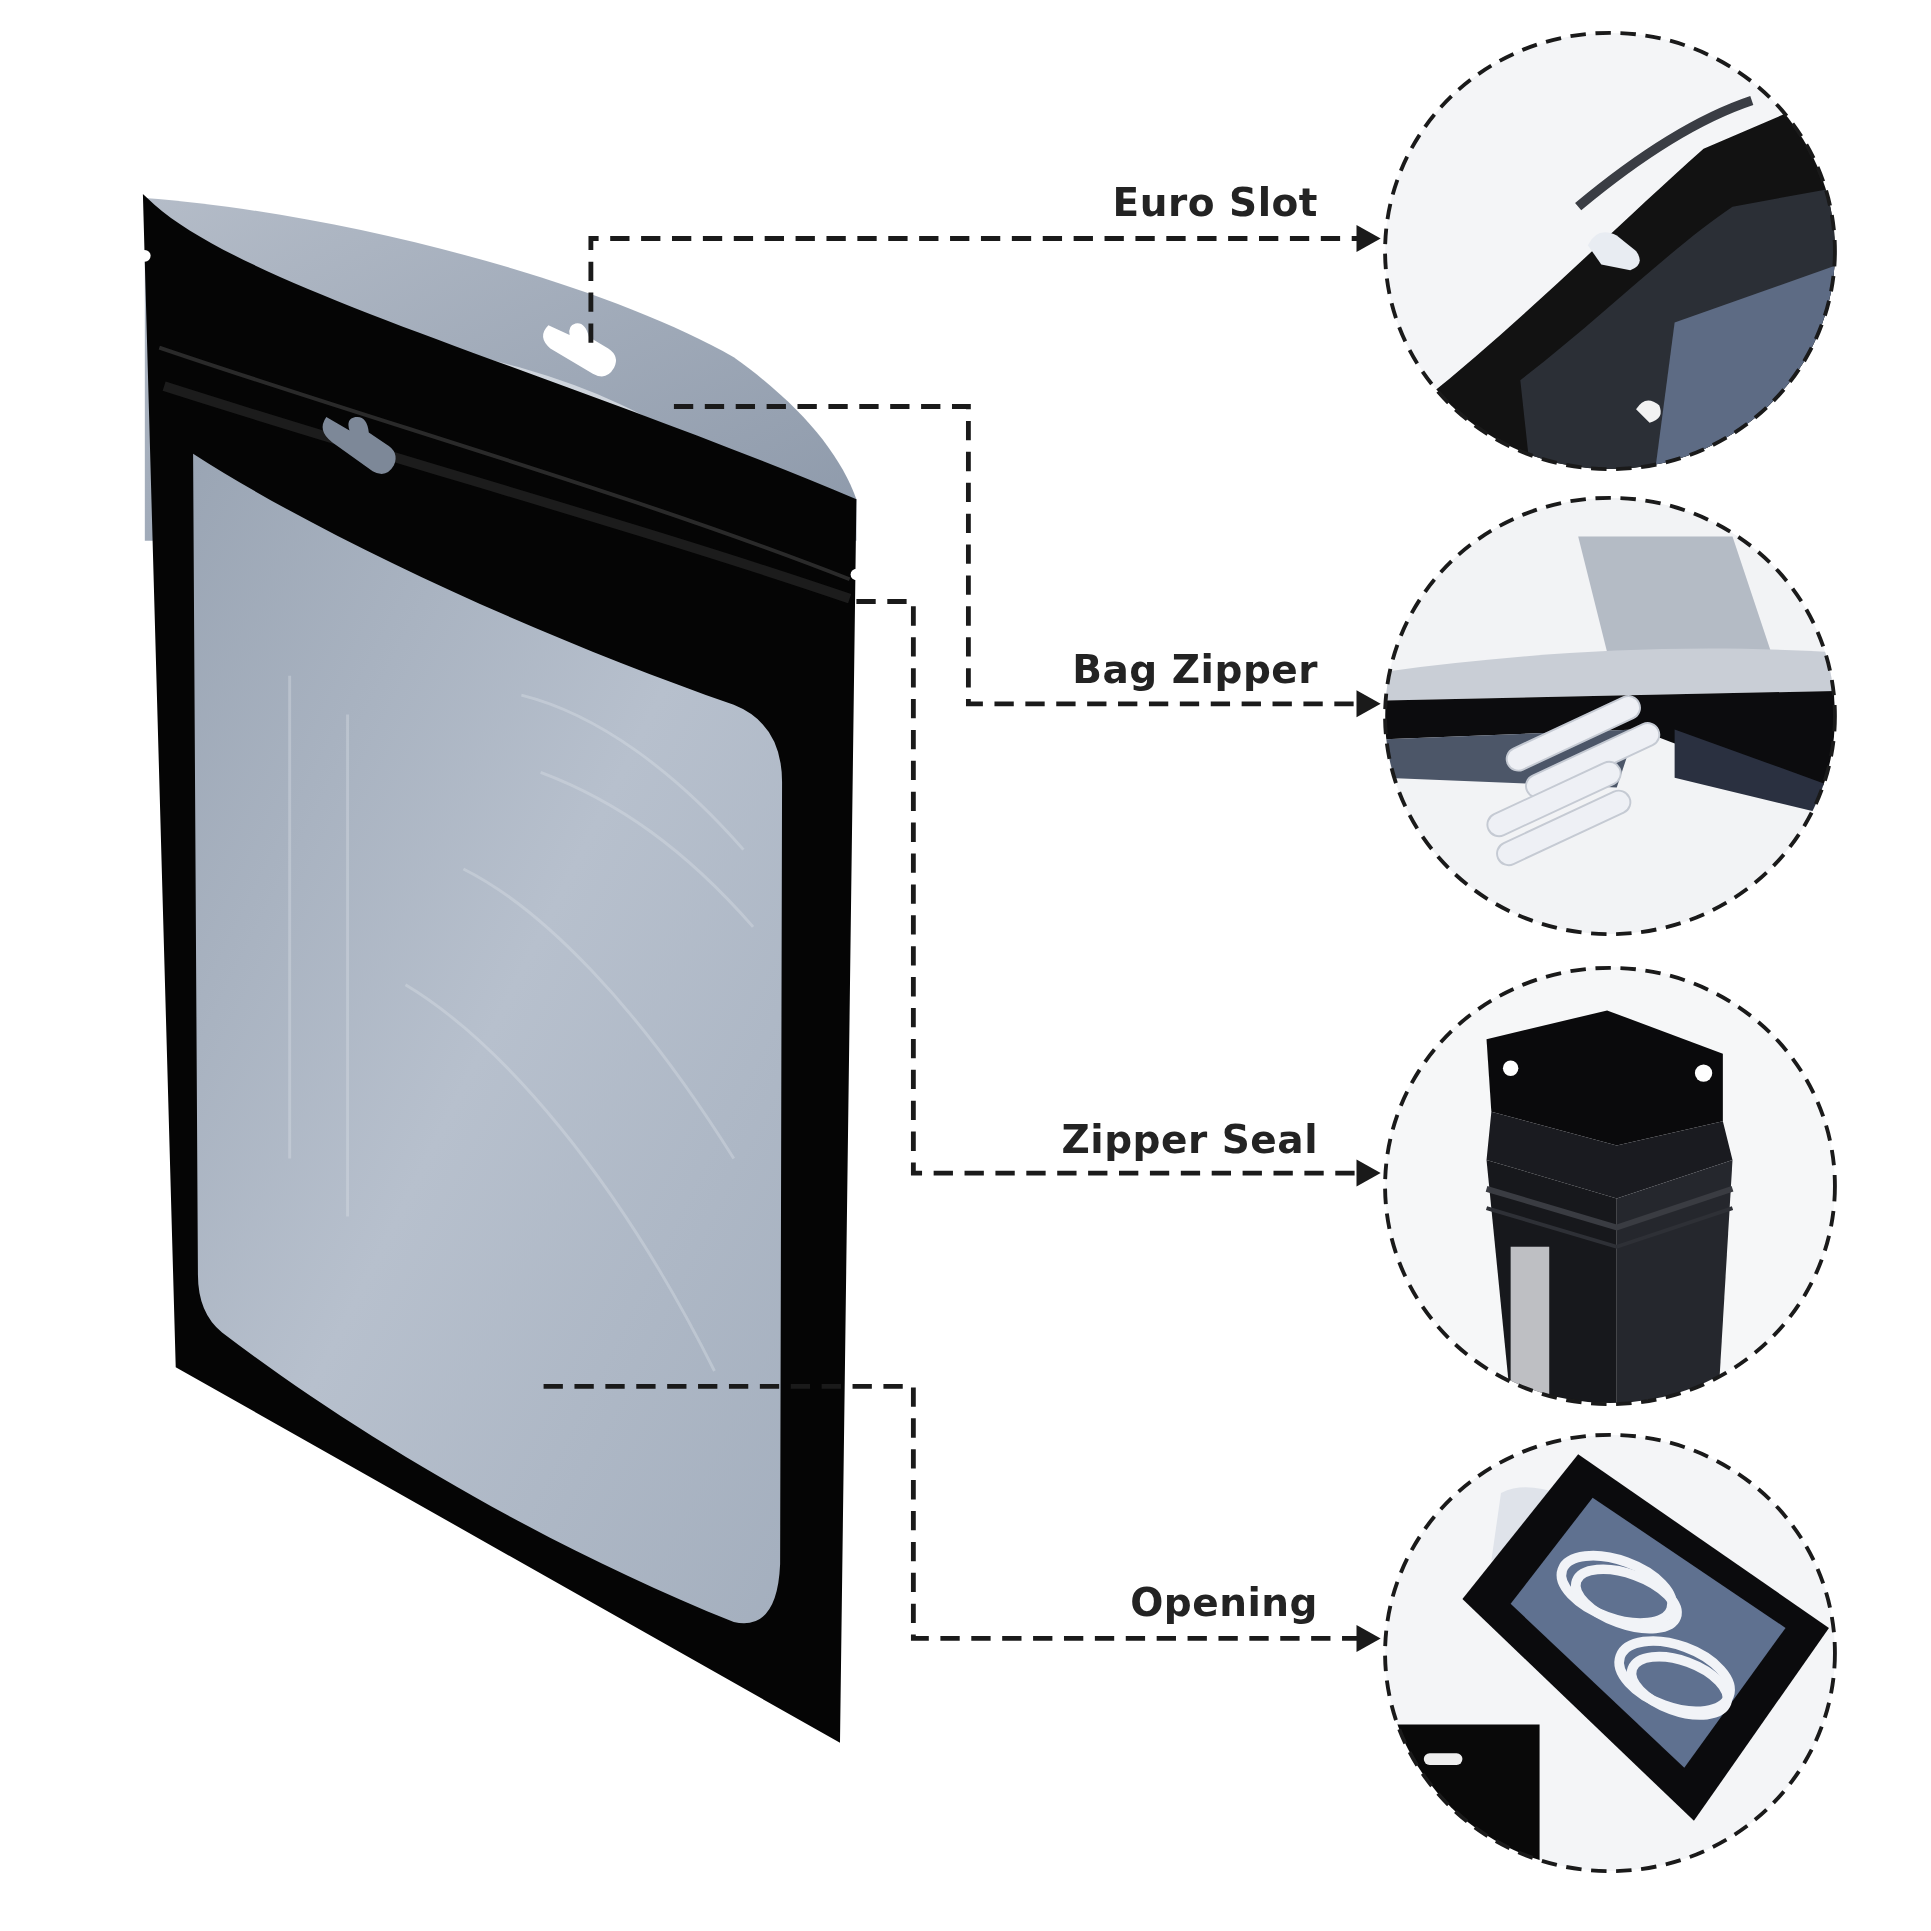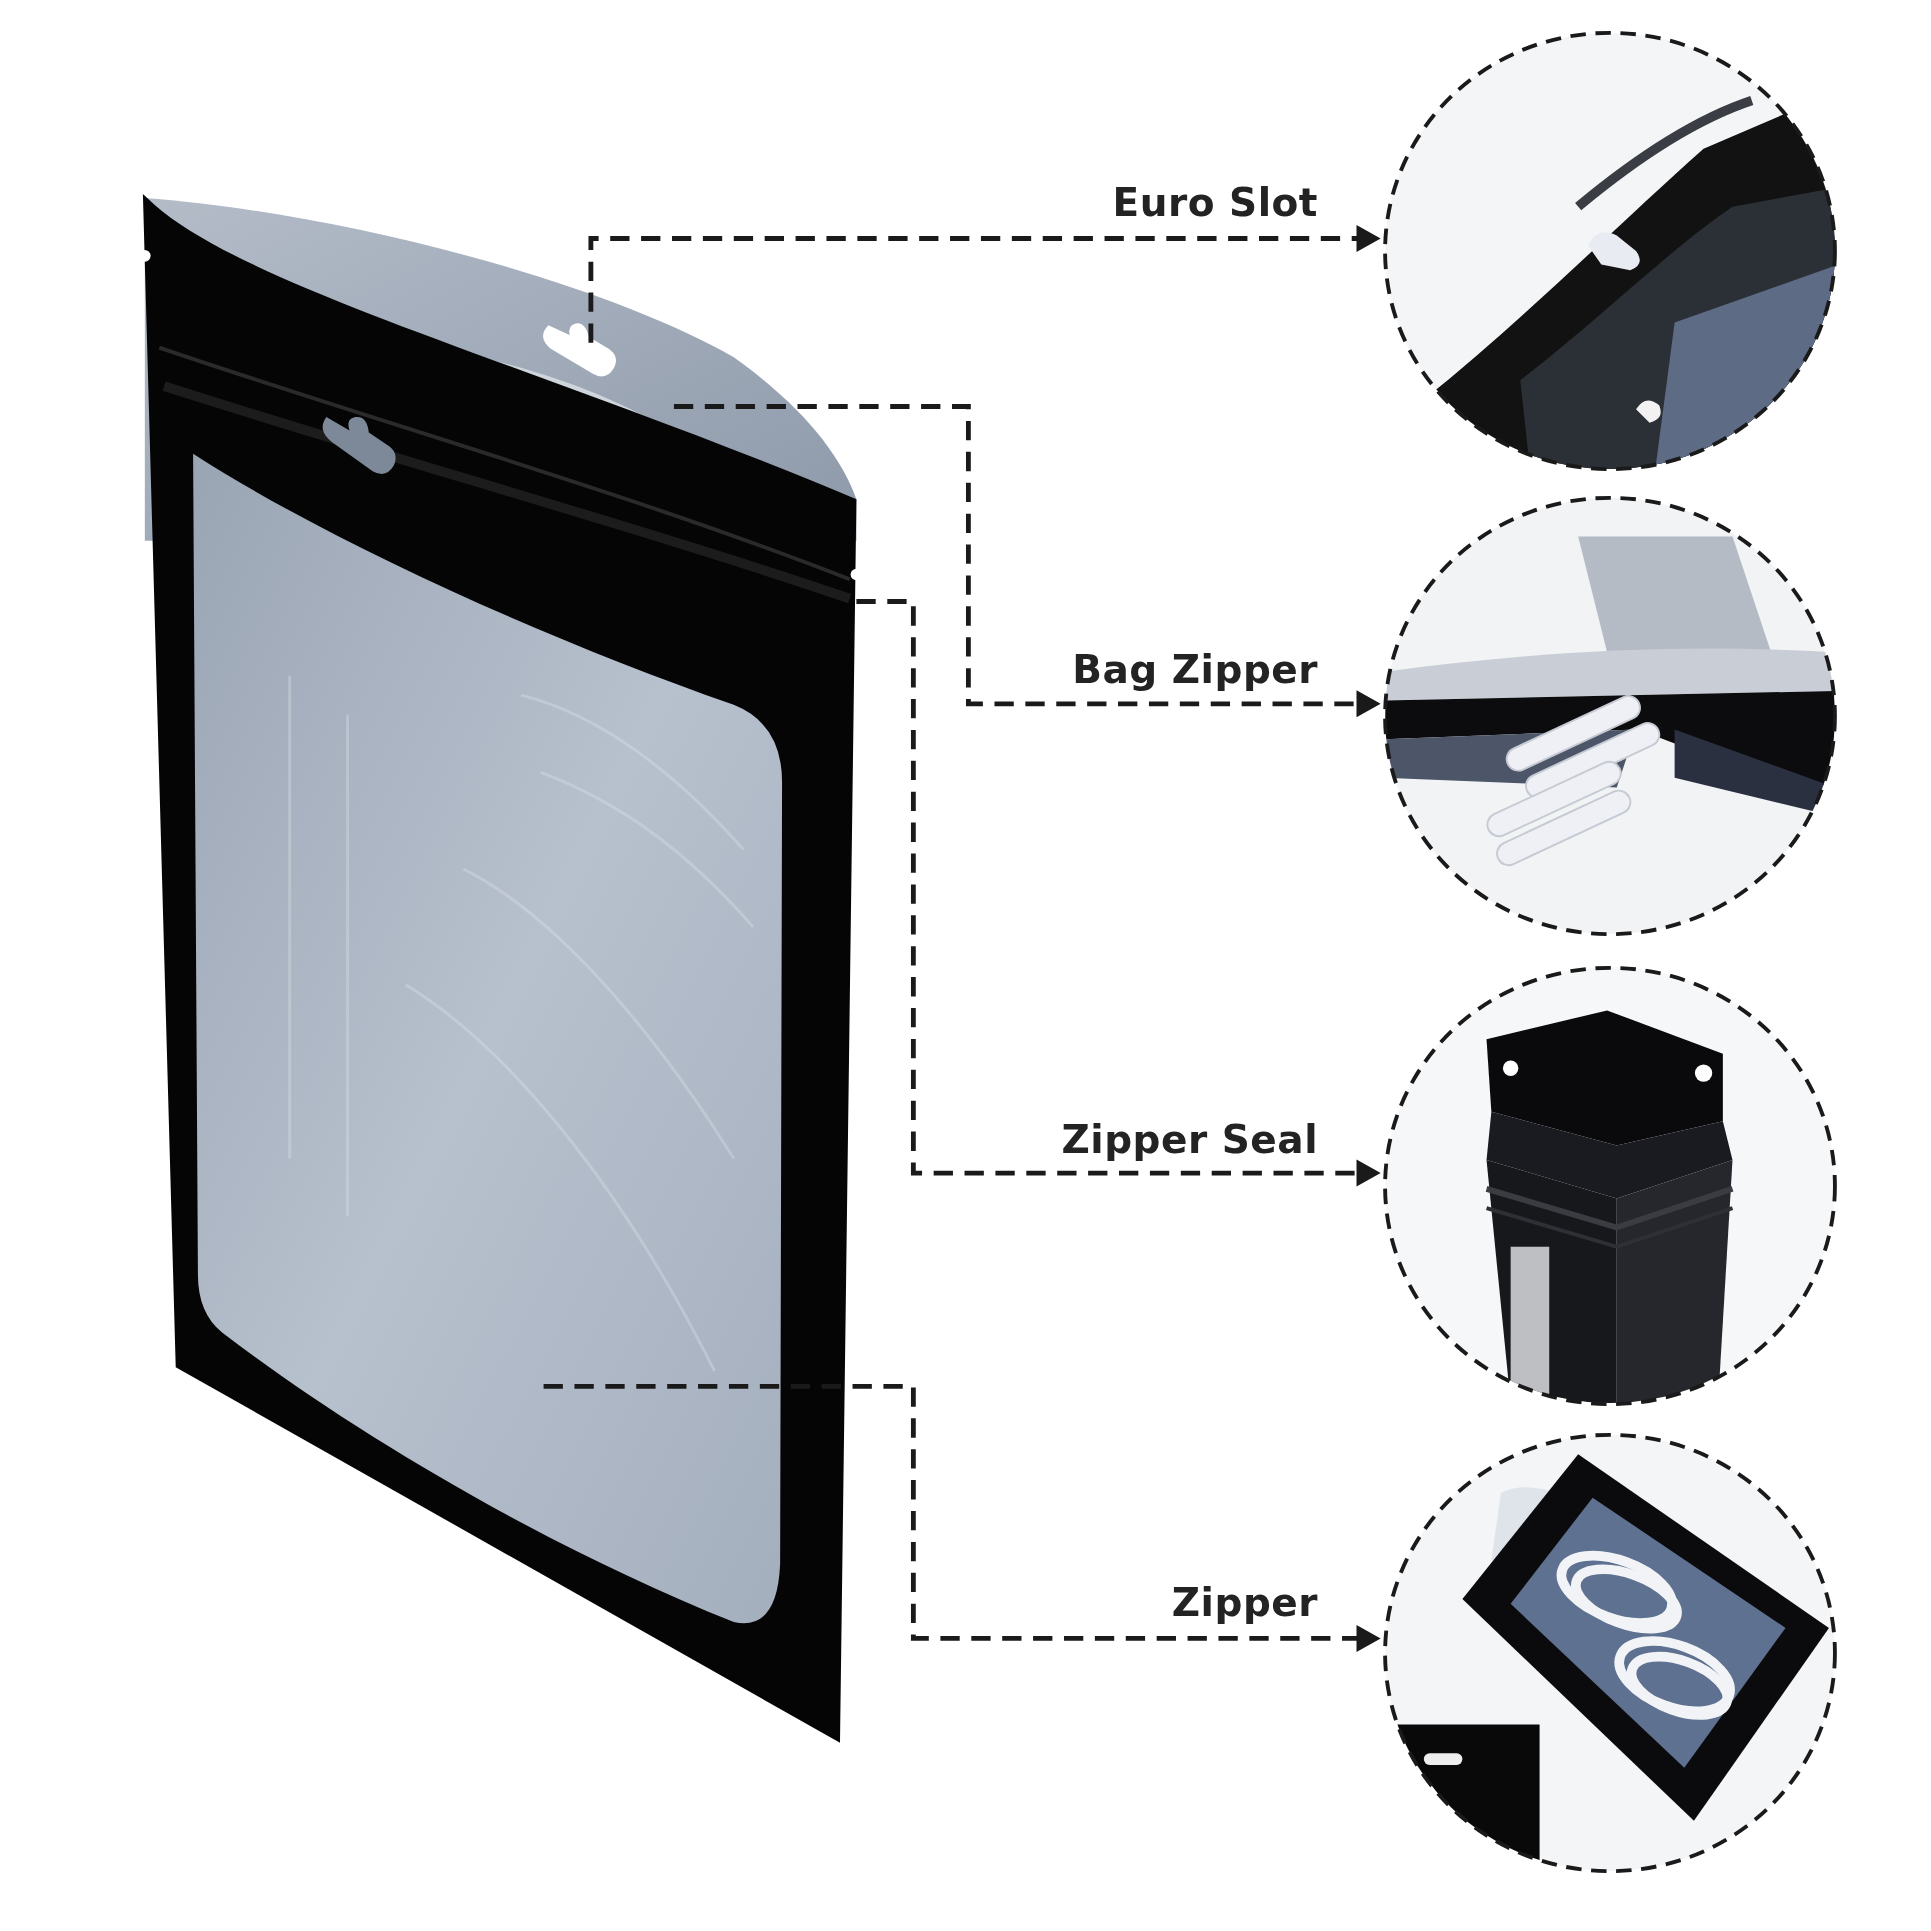--- a/index.html
+++ b/index.html
@@ -77,21 +77,21 @@
       <polygon points="1405,233 1430,247 1405,261"></polygon>
       <polygon points="1405,715 1430,729 1405,743"></polygon>
       <polygon points="1405,1201 1430,1215 1405,1229"></polygon>
       <polygon points="1405,1683 1430,1697 1405,1711"></polygon>
     </g>
   </svg>
 
   <div class="label" style="right:637px; top:183px;">Euro Slot</div>
   <div class="label" style="right:637px; top:650px;">Bag Zipper</div>
   <div class="label" style="right:637px; top:1120px;text-align:center;">Zipper Seal</div>
-  <div class="label" style="right:637px; top:1583px;">Zipper</div>
+  <div class="label" style="right:637px; top:1583px;">Opening</div>
 
   <div class="detail-circle" style="left:1385px; top:33px;">
     <svg width="450" height="436" viewBox="0 0 466 452">
       <rect width="466" height="452" fill="#f4f5f7"></rect>
       <path d="M40,380 C140,300 240,200 330,120 L470,60 L470,452 L40,452 Z" fill="#121212"></path>
       <path d="M140,360 C230,290 300,220 360,180 L470,160 L470,452 L150,452 Z" fill="#2b2f36"></path>
       <path d="M300,300 L470,240 L470,452 L280,452 Z" fill="#5d6b84"></path>
       <path d="M210,220 q10,-20 30,-10 l20,16 q10,14 -6,20 l-30,-6 z" fill="#e8ecf2"></path>
       <path d="M260,390 q10,-16 24,-4 q6,14 -10,18 z" fill="#f2f2f2"></path>
       <path d="M200,180 C260,130 320,90 380,70" stroke="#3a3d44" stroke-width="10" fill="none"></path>

